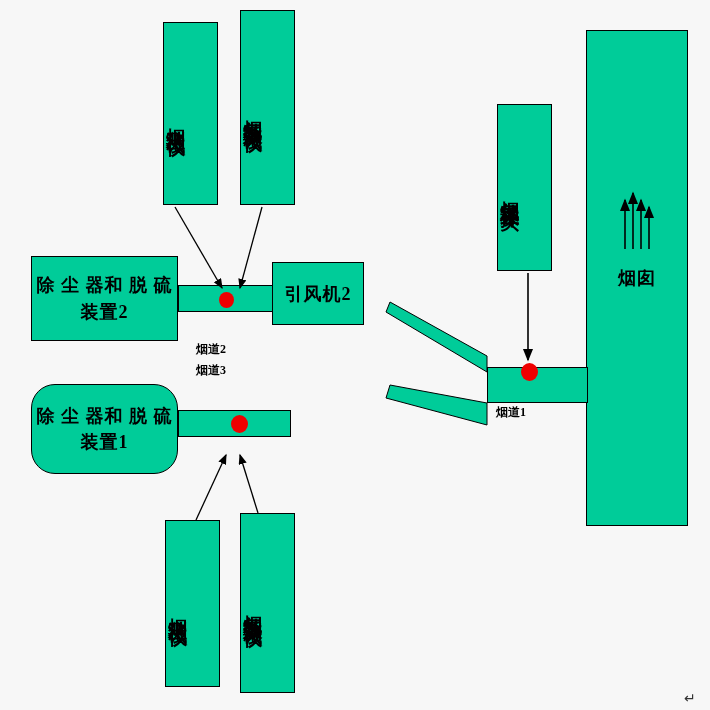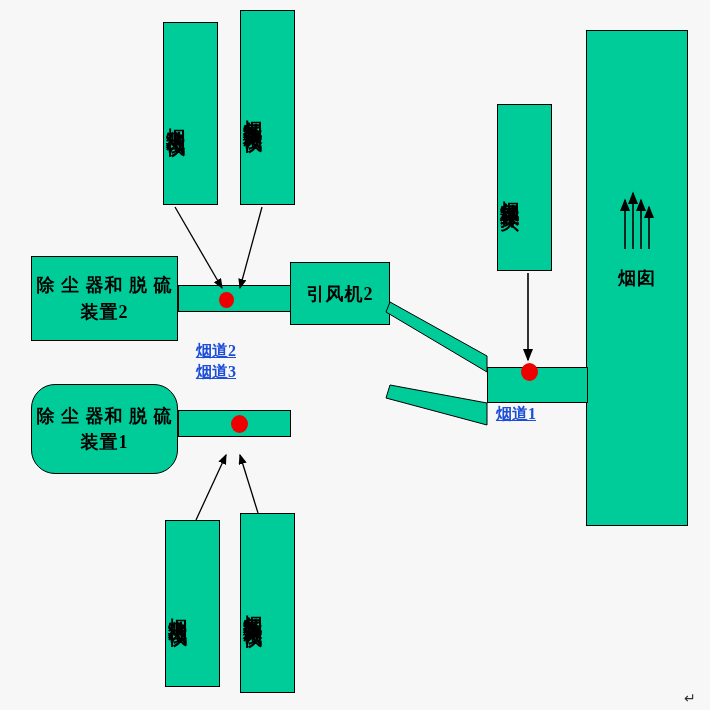--- a/index.html
+++ b/index.html
@@ -54,25 +54,24 @@
     letter-spacing: 1px;
     text-align: center;
     box-sizing: border-box;
   }
   .htext.multiline {
     line-height: 1.45;
     padding: 0 0;
   }
   .label {
     position: absolute;
-    font-size: 16px;
+    font-size: 12px;
     font-weight: bold;
-    color: #1d4ed8;
+    color: #000000;
     white-space: nowrap;
-    text-decoration: underline;
   }
   .reddot {
     position: absolute;
     background: #ee0000;
     border-radius: 50%;
   }
   svg.overlay {
     position: absolute;
     left: 0;
     top: 0;
@@ -112,21 +111,21 @@
   </div>
 
   <div class="box" style="left:31px; top:384px; width:147px; height:90px;border-radius:24px;">
     <div class="htext multiline">除 尘 器和 脱 硫装置1</div>
   </div>
 
   <div class="plain" style="left:178px; top:285px; width:113px; height:27px;"></div>
 
   <div class="plain" style="left:178px; top:410px; width:113px; height:27px;"></div>
 
-  <div class="box" style="left:290px; top:262px; width:100px; height:63px;">
+  <div class="box" style="left:272px; top:262px; width:92px; height:63px;">
     <div class="htext">引风机2</div>
   </div>
 
 
   <div class="plain" style="left:487px; top:367px; width:101px; height:36px;"></div>
 
   <div class="box" style="left:165px; top:520px; width:55px; height:167px;">
     <div class="vtext">烟尘测试仪</div>
   </div>
 

